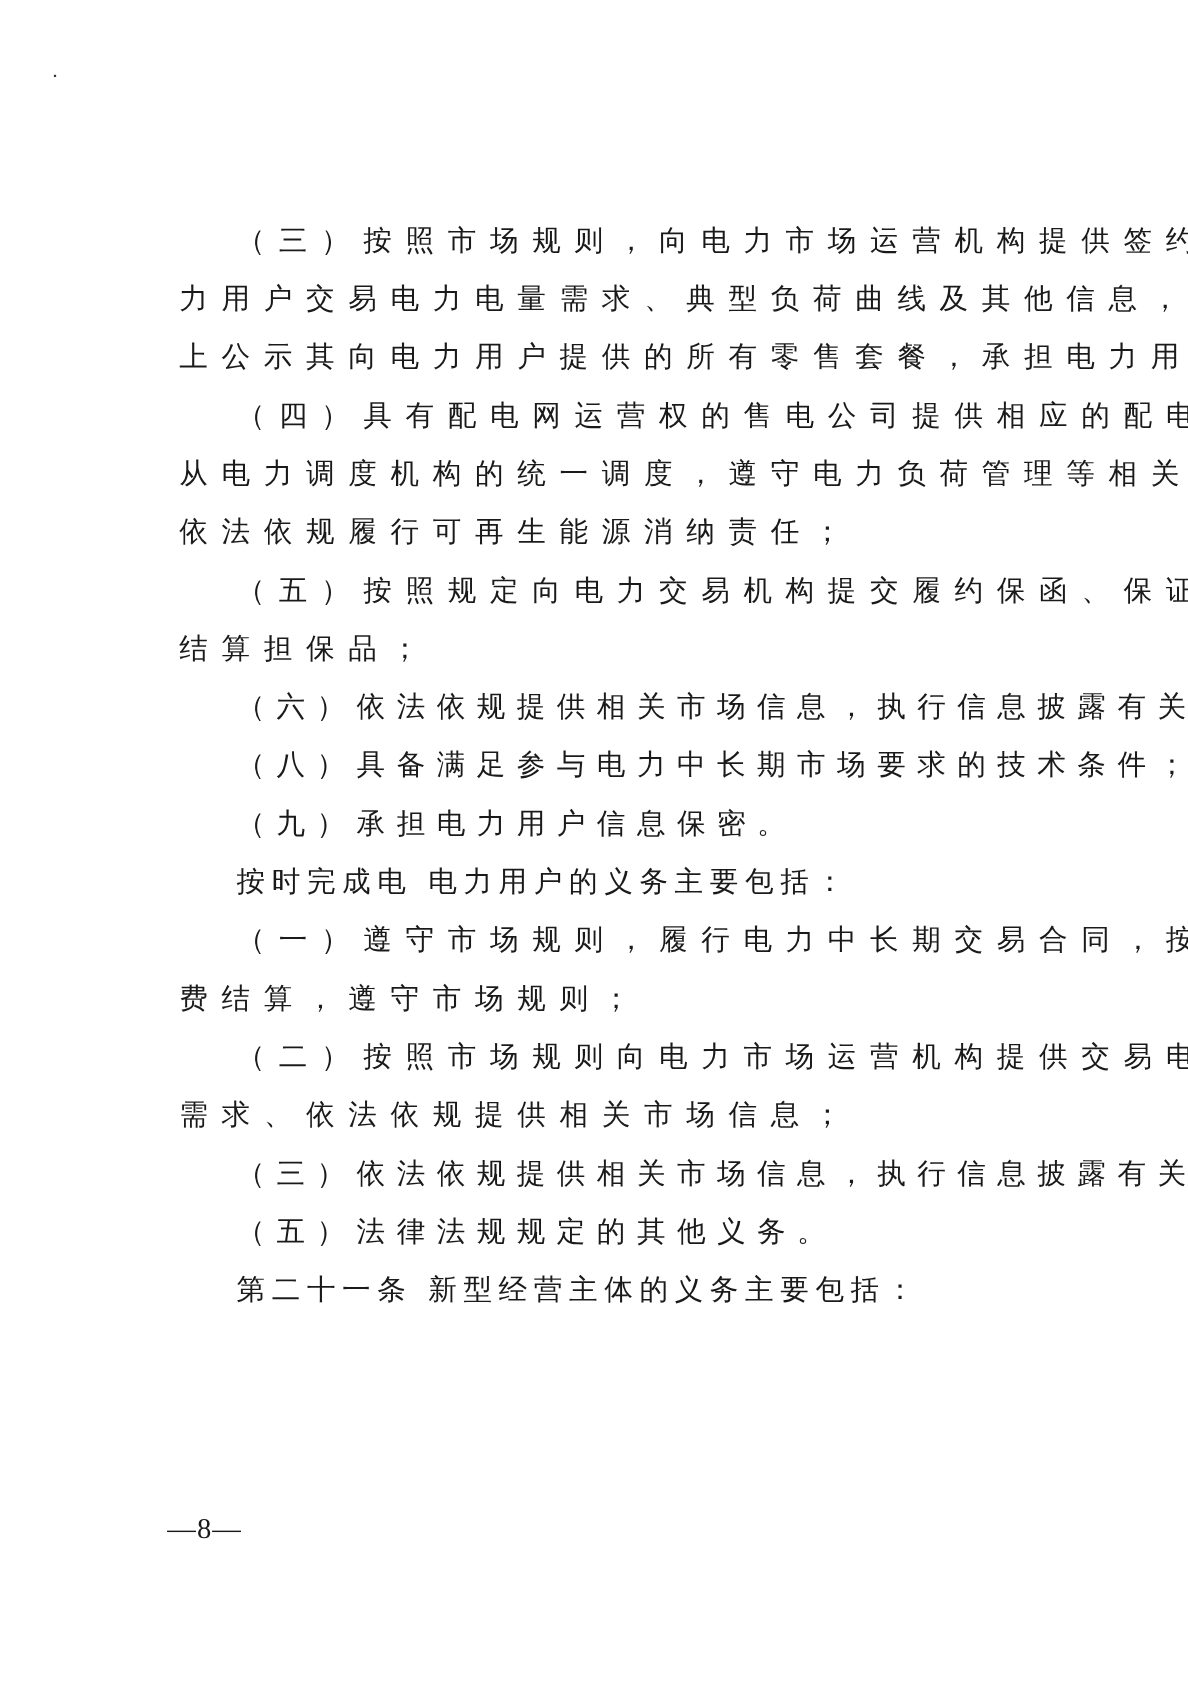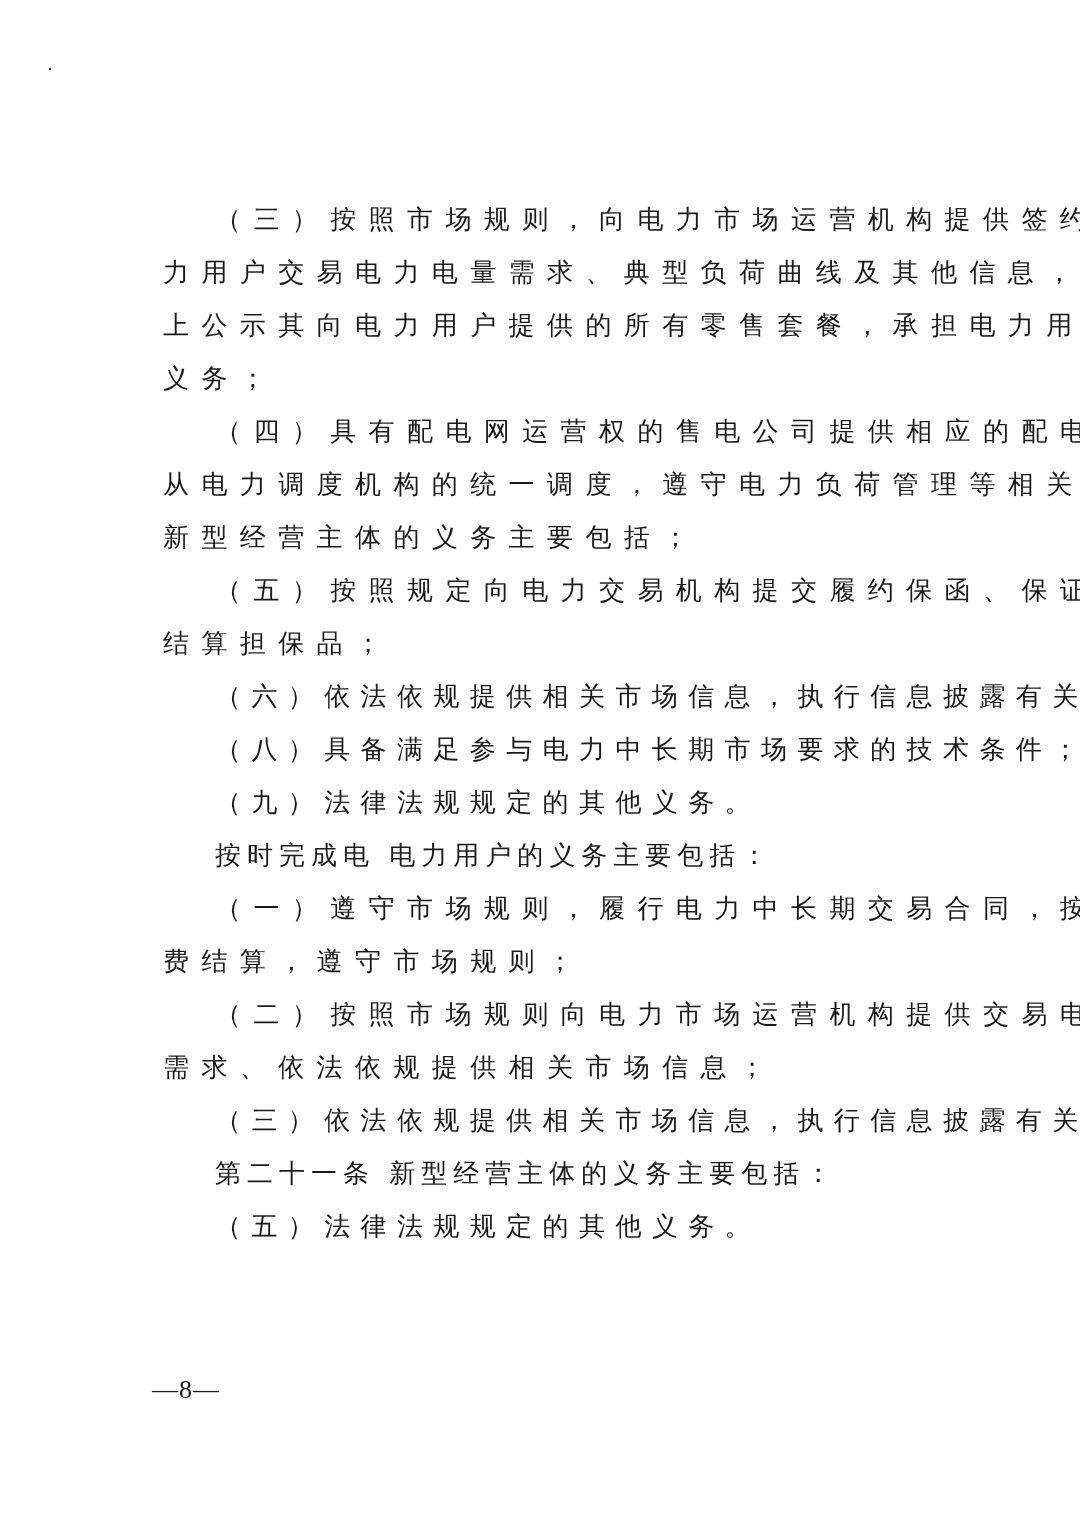--- a/index.html
+++ b/index.html
@@ -70,41 +70,40 @@
 <body>
 
 <div class="page">
   <div class="speck"></div>
 
   <div class="body-text">
 
     <div class="line indent">（三）按照市场规则，向电力市场运营机构提供签约的零售电</div>
     <div class="line">力用户交易电力电量需求、典型负荷曲线及其他信息，在交易平台</div>
     <div class="line">上公示其向电力用户提供的所有零售套餐，承担电力用户信息保密</div>
-    <div class="line">义务；</div>
 
     <div class="line indent">（四）具有配电网运营权的售电公司提供相应的配电服务，服</div>
     <div class="line">从电力调度机构的统一调度，遵守电力负荷管理等相关规定，开展</div>
-    <div class="line">新型经营主体的义务主要包括；</div>
+    <div class="line">依法依规履行可再生能源消纳责任；</div>
 
     <div class="line indent">（五）按照规定向电力交易机构提交履约保函、保证金或其他</div>
     <div class="line">结算担保品；</div>
 
     <div class="line indent tight">（六）依法依规提供相关市场信息，执行信息披露有关规定；</div>
     <div class="line indent tight">（八）具备满足参与电力中长期市场要求的技术条件；</div>
-    <div class="line indent tight">（九）法律法规规定的其他义务。</div>
+    <div class="line indent tight">（九）承担电力用户信息保密。</div>
 
     <div class="line article">按时完成电 电力用户的义务主要包括：</div>
 
     <div class="line indent">（一）遵守市场规则，履行电力中长期交易合同，按时完成电</div>
     <div class="line">费结算，遵守市场规则；</div>
 
     <div class="line indent">（二）按照市场规则向电力市场运营机构提供交易电力电量</div>
     <div class="line">需求、依法依规提供相关市场信息；</div>
 
     <div class="line indent tight">（三）依法依规提供相关市场信息，执行信息披露有关规定；</div>
+    <div class="line indent tight">（五）法律法规规定的其他义务。</div>
+
     <div class="line article">第二十一条 新型经营主体的义务主要包括：</div>
-
-    <div class="line indent tight">（五）法律法规规定的其他义务。</div>
   </div>
 
   <div class="page-number">—8—</div>
 </div>
 
 </body></html>

